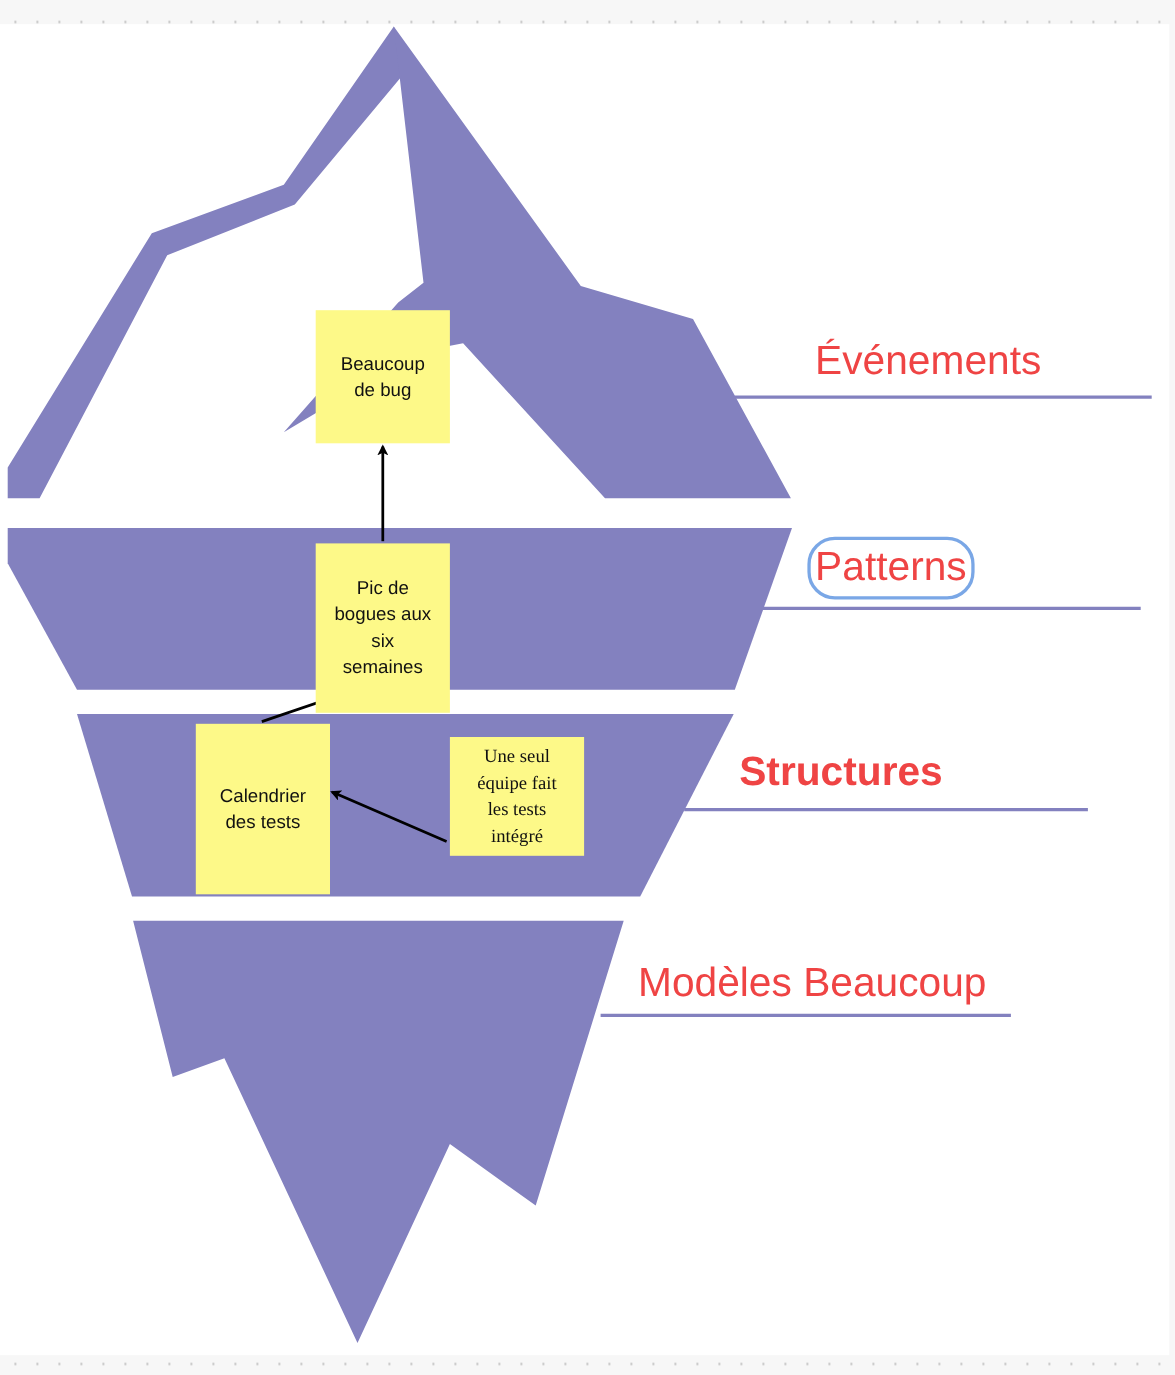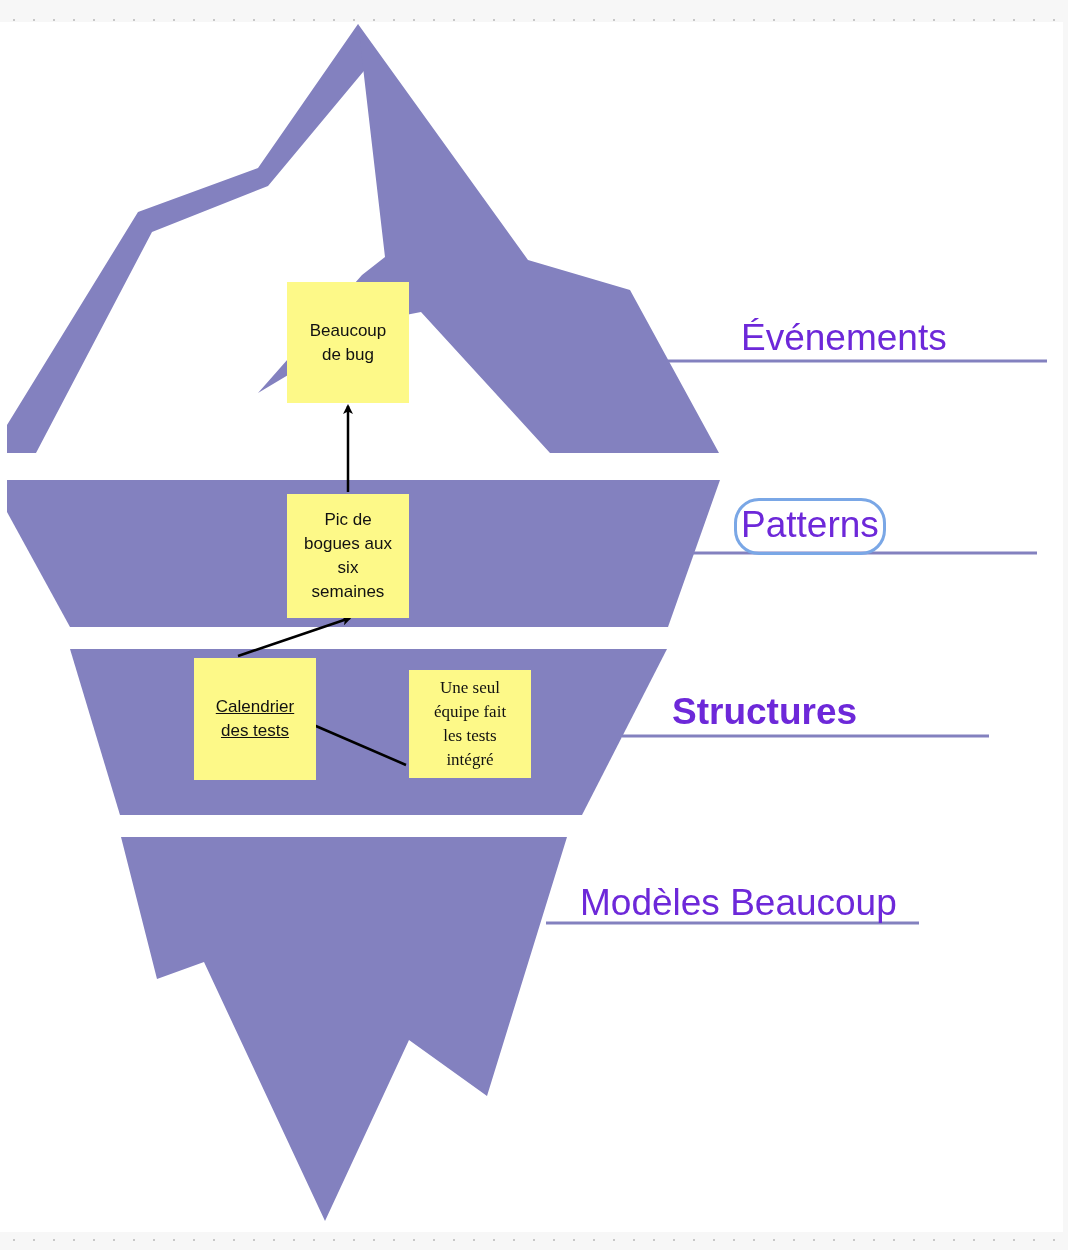--- a/index.html
+++ b/index.html
@@ -16,22 +16,22 @@
   .dots-top, .dots-bottom {
     position: absolute; left: 0; width: 1068px; height: 6px;
     background-image: radial-gradient(circle, #c8c8c8 0.9px, transparent 1.3px);
     background-size: 20px 6px;
     background-position: 4px 0;
   }
   .dots-top { top: 17px; }
   .dots-bottom { top: 1237px; }
   svg.iceberg { position: absolute; left: 0; top: 0; }
   .level-label {
-    position: absolute; color: #6d28d9; font-size: 37px; line-height: 1;
-    white-space: nowrap; font-family: "Liberation Sans", sans-serif; margin-top: 10px;
+    position: absolute; color: #ef4444; font-size: 37px; line-height: 1;
+    white-space: nowrap; font-family: "Liberation Sans", sans-serif;
   }
   .level-label.selected {
     outline: 3px solid #7aa7e6; outline-offset: 0;
     padding: 6px 4px 6px 4px;
     border-radius: 22px;
   }
   .sticky {
     position: absolute; background: #fdf988; color: #111;
     display: flex; align-items: center; justify-content: center;
     text-align: center; font-size: 17px; line-height: 24px;
@@ -75,27 +75,27 @@
 
 <div class="level-label" style="left:741px; top:309px;">Événements</div>
 <div class="level-label selected" style="left:737px; top:491px; padding:5px 4px 9px 4px;">Patterns</div>
 <div class="level-label" style="left:672px; top:683px;font-weight:bold;">Structures</div>
 <div class="level-label" style="left:580px; top:874px;">Modèles Beaucoup</div>
 
 <div class="sticky" style="left:287px; top:282px; width:122px; height:121px;">
   <span>Beaucoup
 de bug</span>
 </div>
-<div class="sticky" style="left:287px; top:494px; width:122px; height:124px;">
+<div class="sticky" style="left:287px; top:494px; width:122px; height:154px;">
   <span>Pic de
 bogues aux
 six
 semaines</span>
 </div>
-<div class="sticky" style="left:194px; top:658px; width:122px; height:122px;text-decoration:underline;">
+<div class="sticky" style="left:178px; top:658px; width:122px; height:155px;">
   <span>Calendrier
 des tests</span>
 </div>
 <div class="sticky" style="left:409px; top:670px; width:122px; height:108px;font-family:Liberation Serif, serif;">
   <span>Une seul
 équipe fait
 les tests
 intégré</span>
 </div>
 

